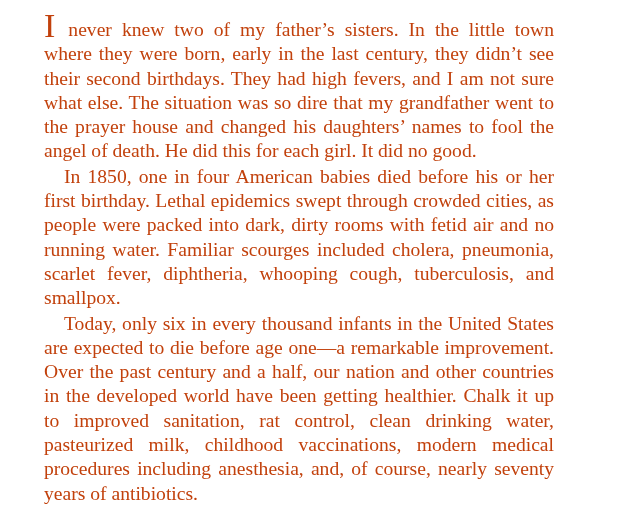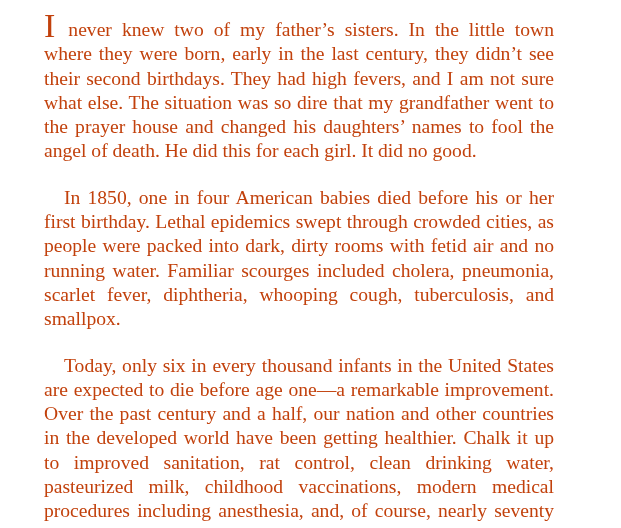--- a/index.html
+++ b/index.html
@@ -3,21 +3,21 @@
 <meta charset="utf-8">
 <style>
   html, body { margin: 0; padding: 0; background: #ffffff; }
   body { width: 621px; height: 528px; overflow: hidden; position: relative; }
   .page {
     position: absolute; left: 44px; top: 14px; width: 510px;
     font-family: "Liberation Serif", serif;
     font-size: 19.6px; line-height: 24.3px; color: #c2410c;
   }
   .para { margin: 0; text-align: justify; }
-  .para + .para { margin-top: 22px; }
+  .para + .para { margin-top: 1px; }
   .indent { text-indent: 20px; }
   .dropcap {
     font-size: 34px; line-height: 24px; vertical-align: -1px; margin-right: 3px;
   }
   .first-line-spacing { word-spacing: 5px; }
 </style>
 </head>
 <body>
 
 <div class="page">

